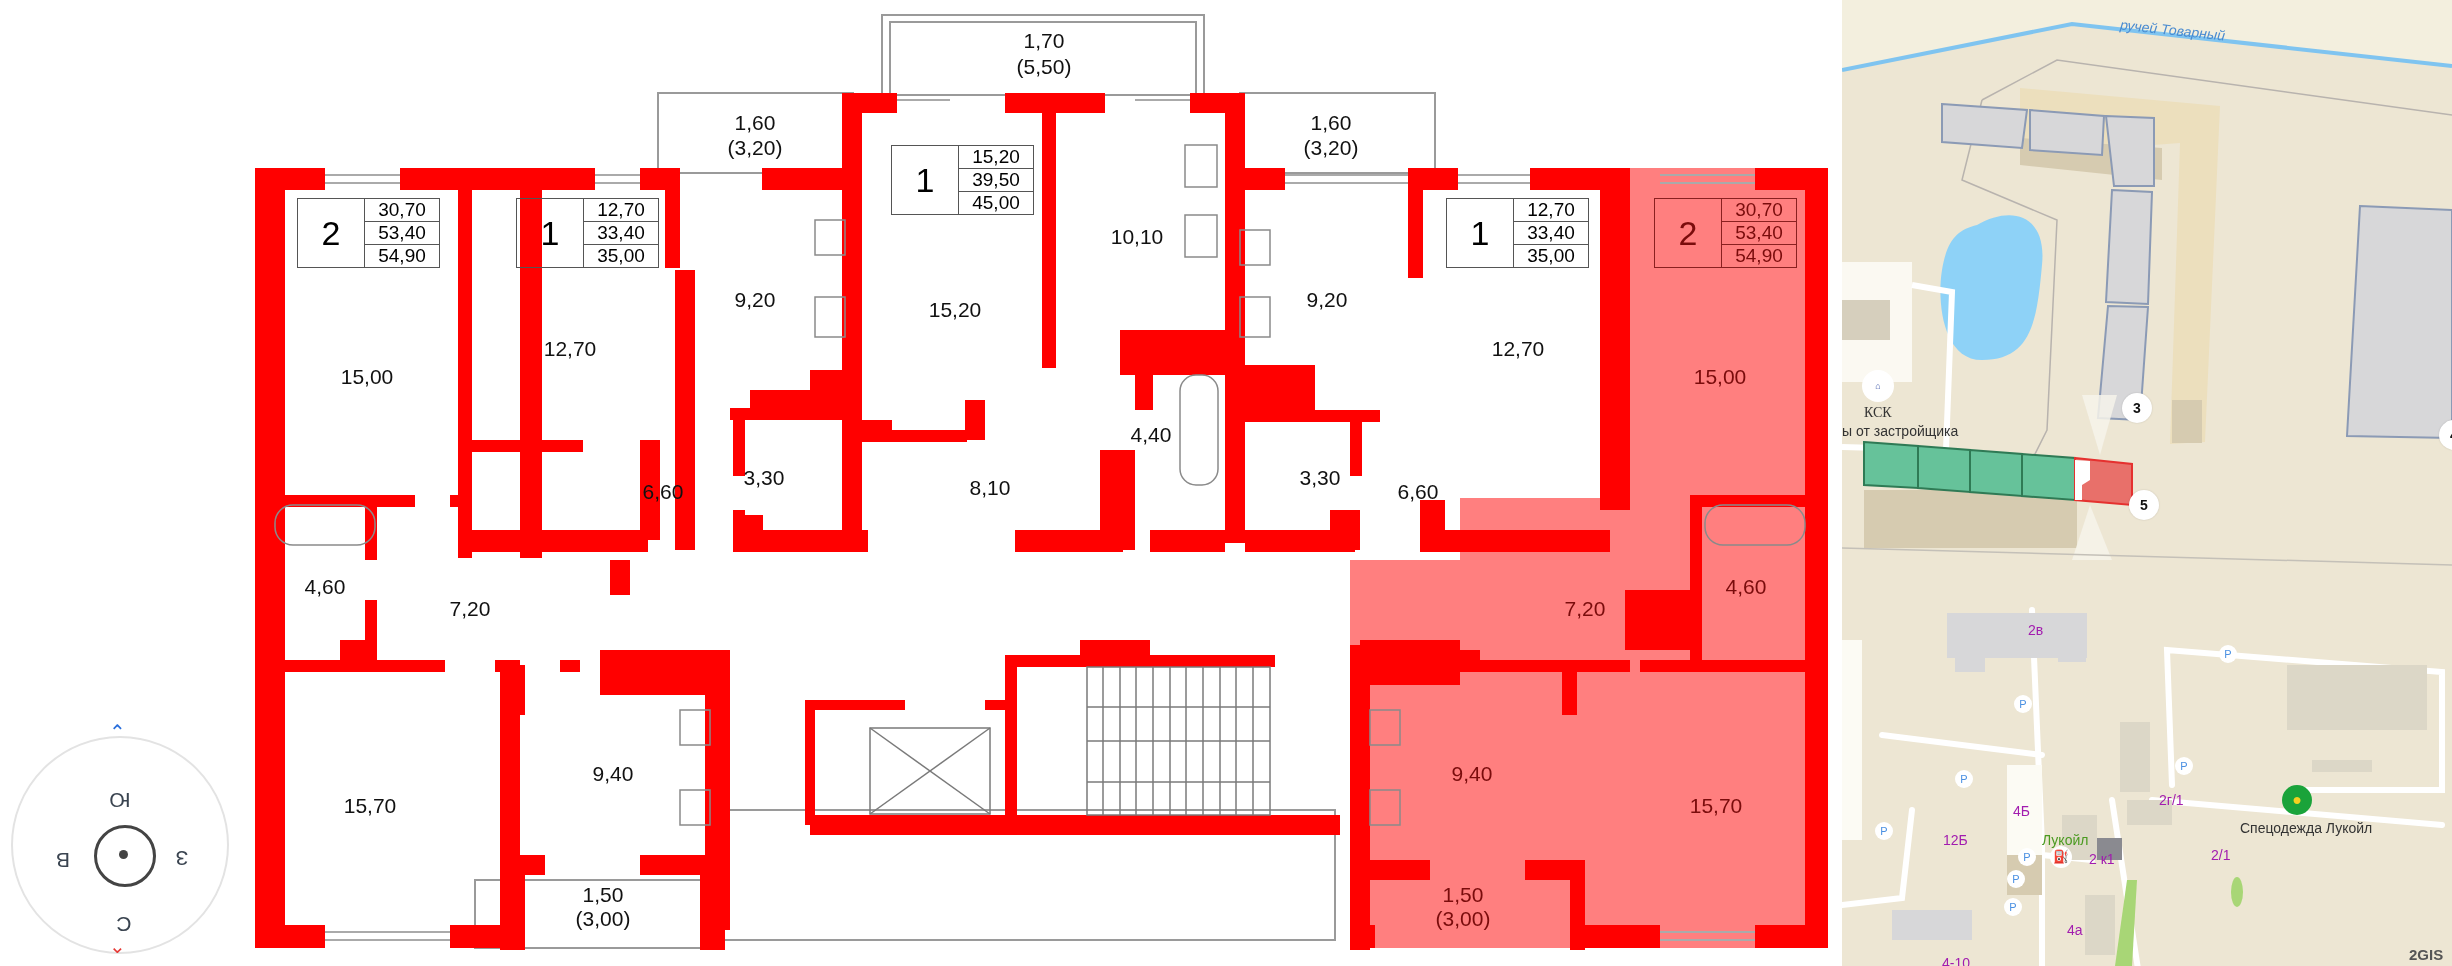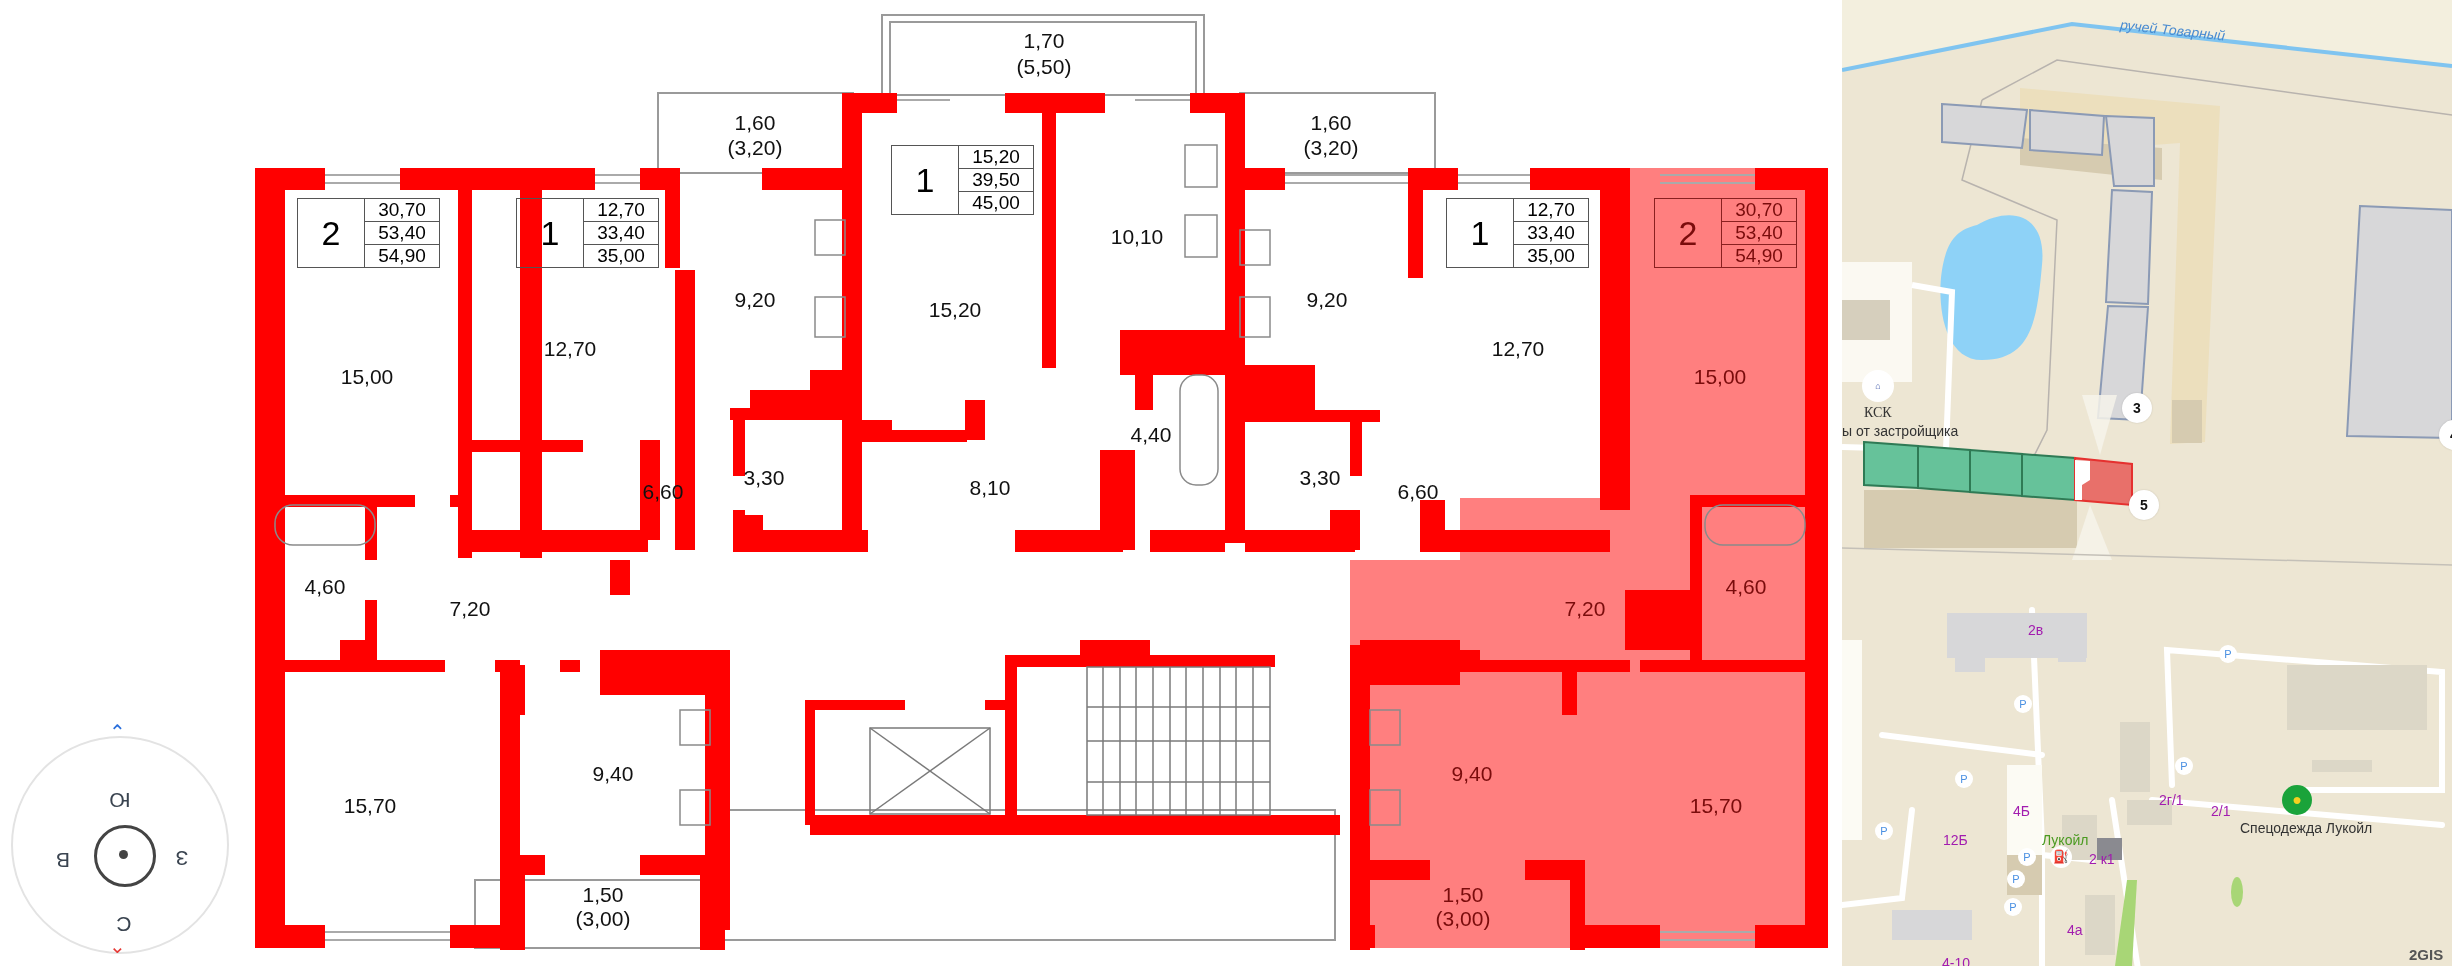--- a/index.html
+++ b/index.html
@@ -380,21 +380,21 @@
   <div class="mlabel" style="left:278px;top:22px;color:#4a8bd0;font-style:italic;transform:rotate(6deg);">ручей Товарный</div>
   <div class="mlabel" style="left:20px;top:370px;width:32px;height:32px;border-radius:50%;background:#fff;color:#1e3c9a;font-size:9px;font-weight:bold;text-align:center;line-height:32px;">⌂</div>
   <div class="mlabel" style="left:22px;top:405px;font-family:Liberation Serif, serif;">КСК</div>
   <div class="mlabel" style="left:0px;top:423px;">ы от застройщика</div>
   <div class="badge" style="left:280px;top:393px;">3</div>
   <div class="badge" style="left:597px;top:420px;">4</div>
   <div class="badge" style="left:287px;top:490px;">5</div>
 
   <div class="blabel" style="left:186px;top:622px;">2в</div>
   <div class="blabel" style="left:282px;top:792px;margin-left:35px;">2г/1</div>
-  <div class="blabel" style="left:369px;top:803px;">2/1</div>
+  <div class="blabel" style="left:369px;top:847px;">2/1</div>
   <div class="blabel" style="left:247px;top:827px;margin-top:24px;">2 к1</div>
   <div class="blabel" style="left:171px;top:803px;">4Б</div>
   <div class="blabel" style="left:101px;top:832px;">12Б</div>
   <div class="blabel" style="left:225px;top:922px;">4а</div>
   <div class="blabel" style="left:100px;top:955px;">4-10</div>
 
   <div class="park" style="left:172px;top:695px;">P</div>
   <div class="park" style="left:377px;top:645px;">P</div>
   <div class="park" style="left:333px;top:757px;">P</div>
   <div class="park" style="left:113px;top:770px;">P</div>

